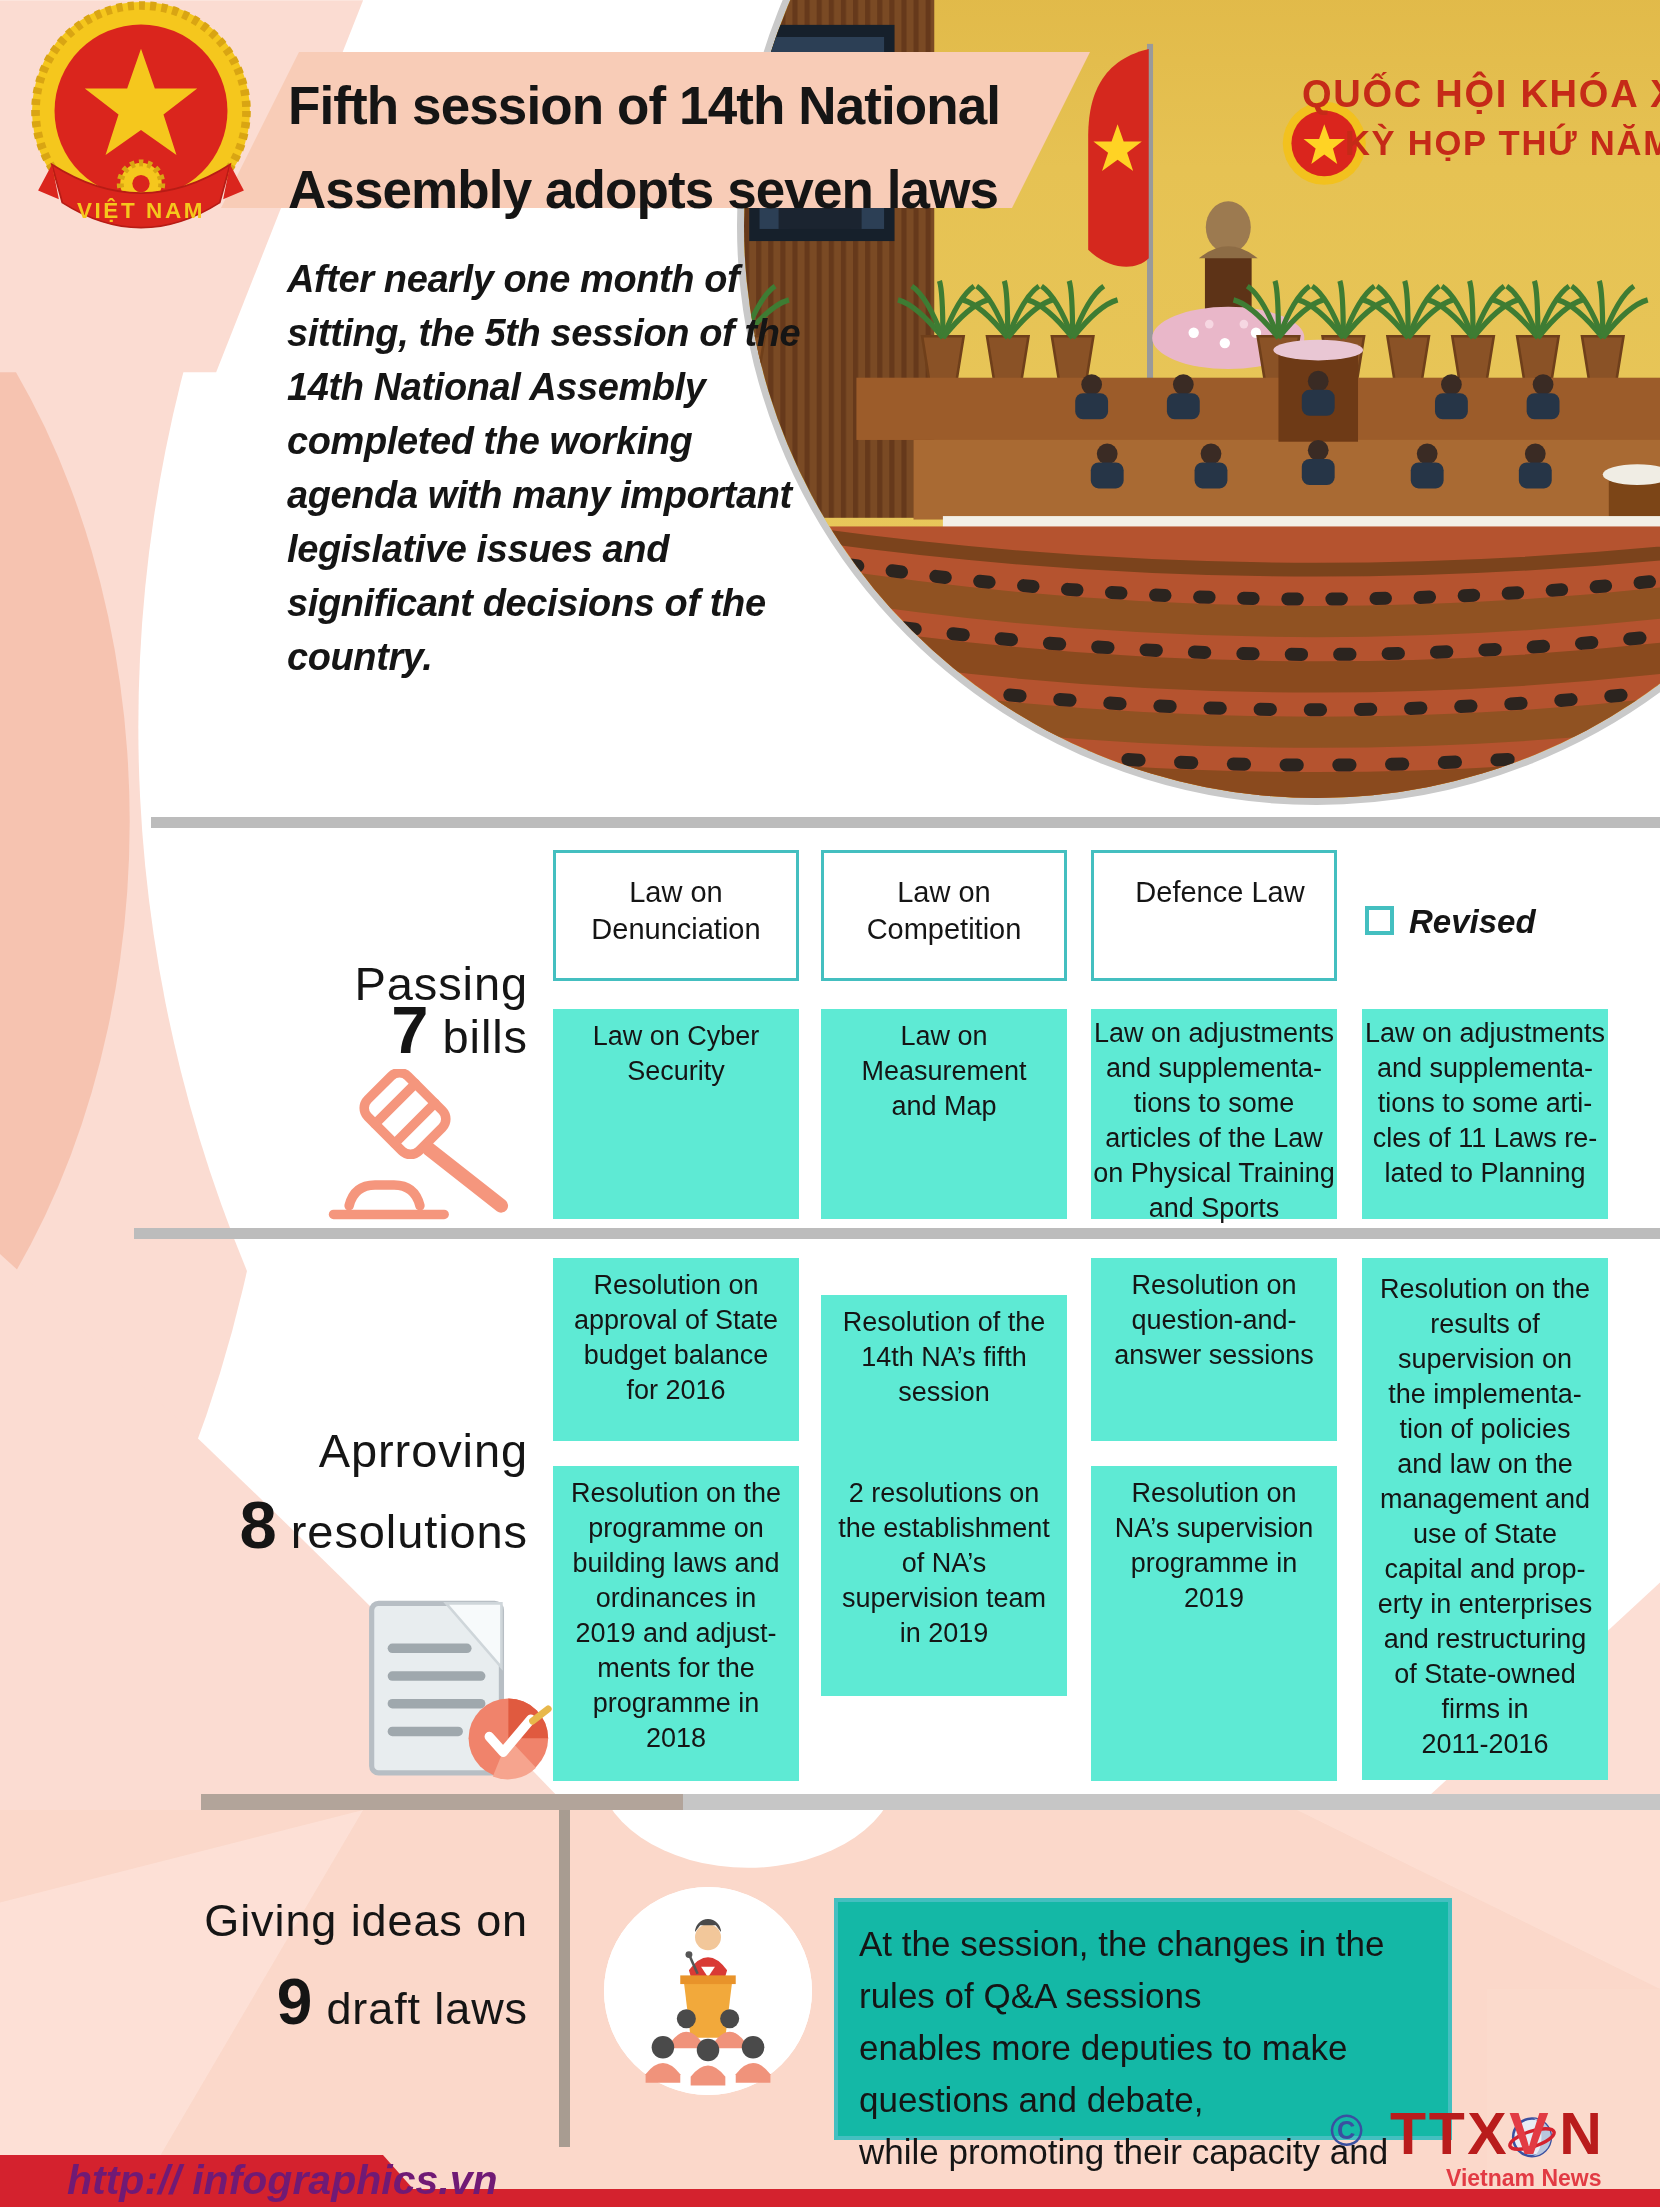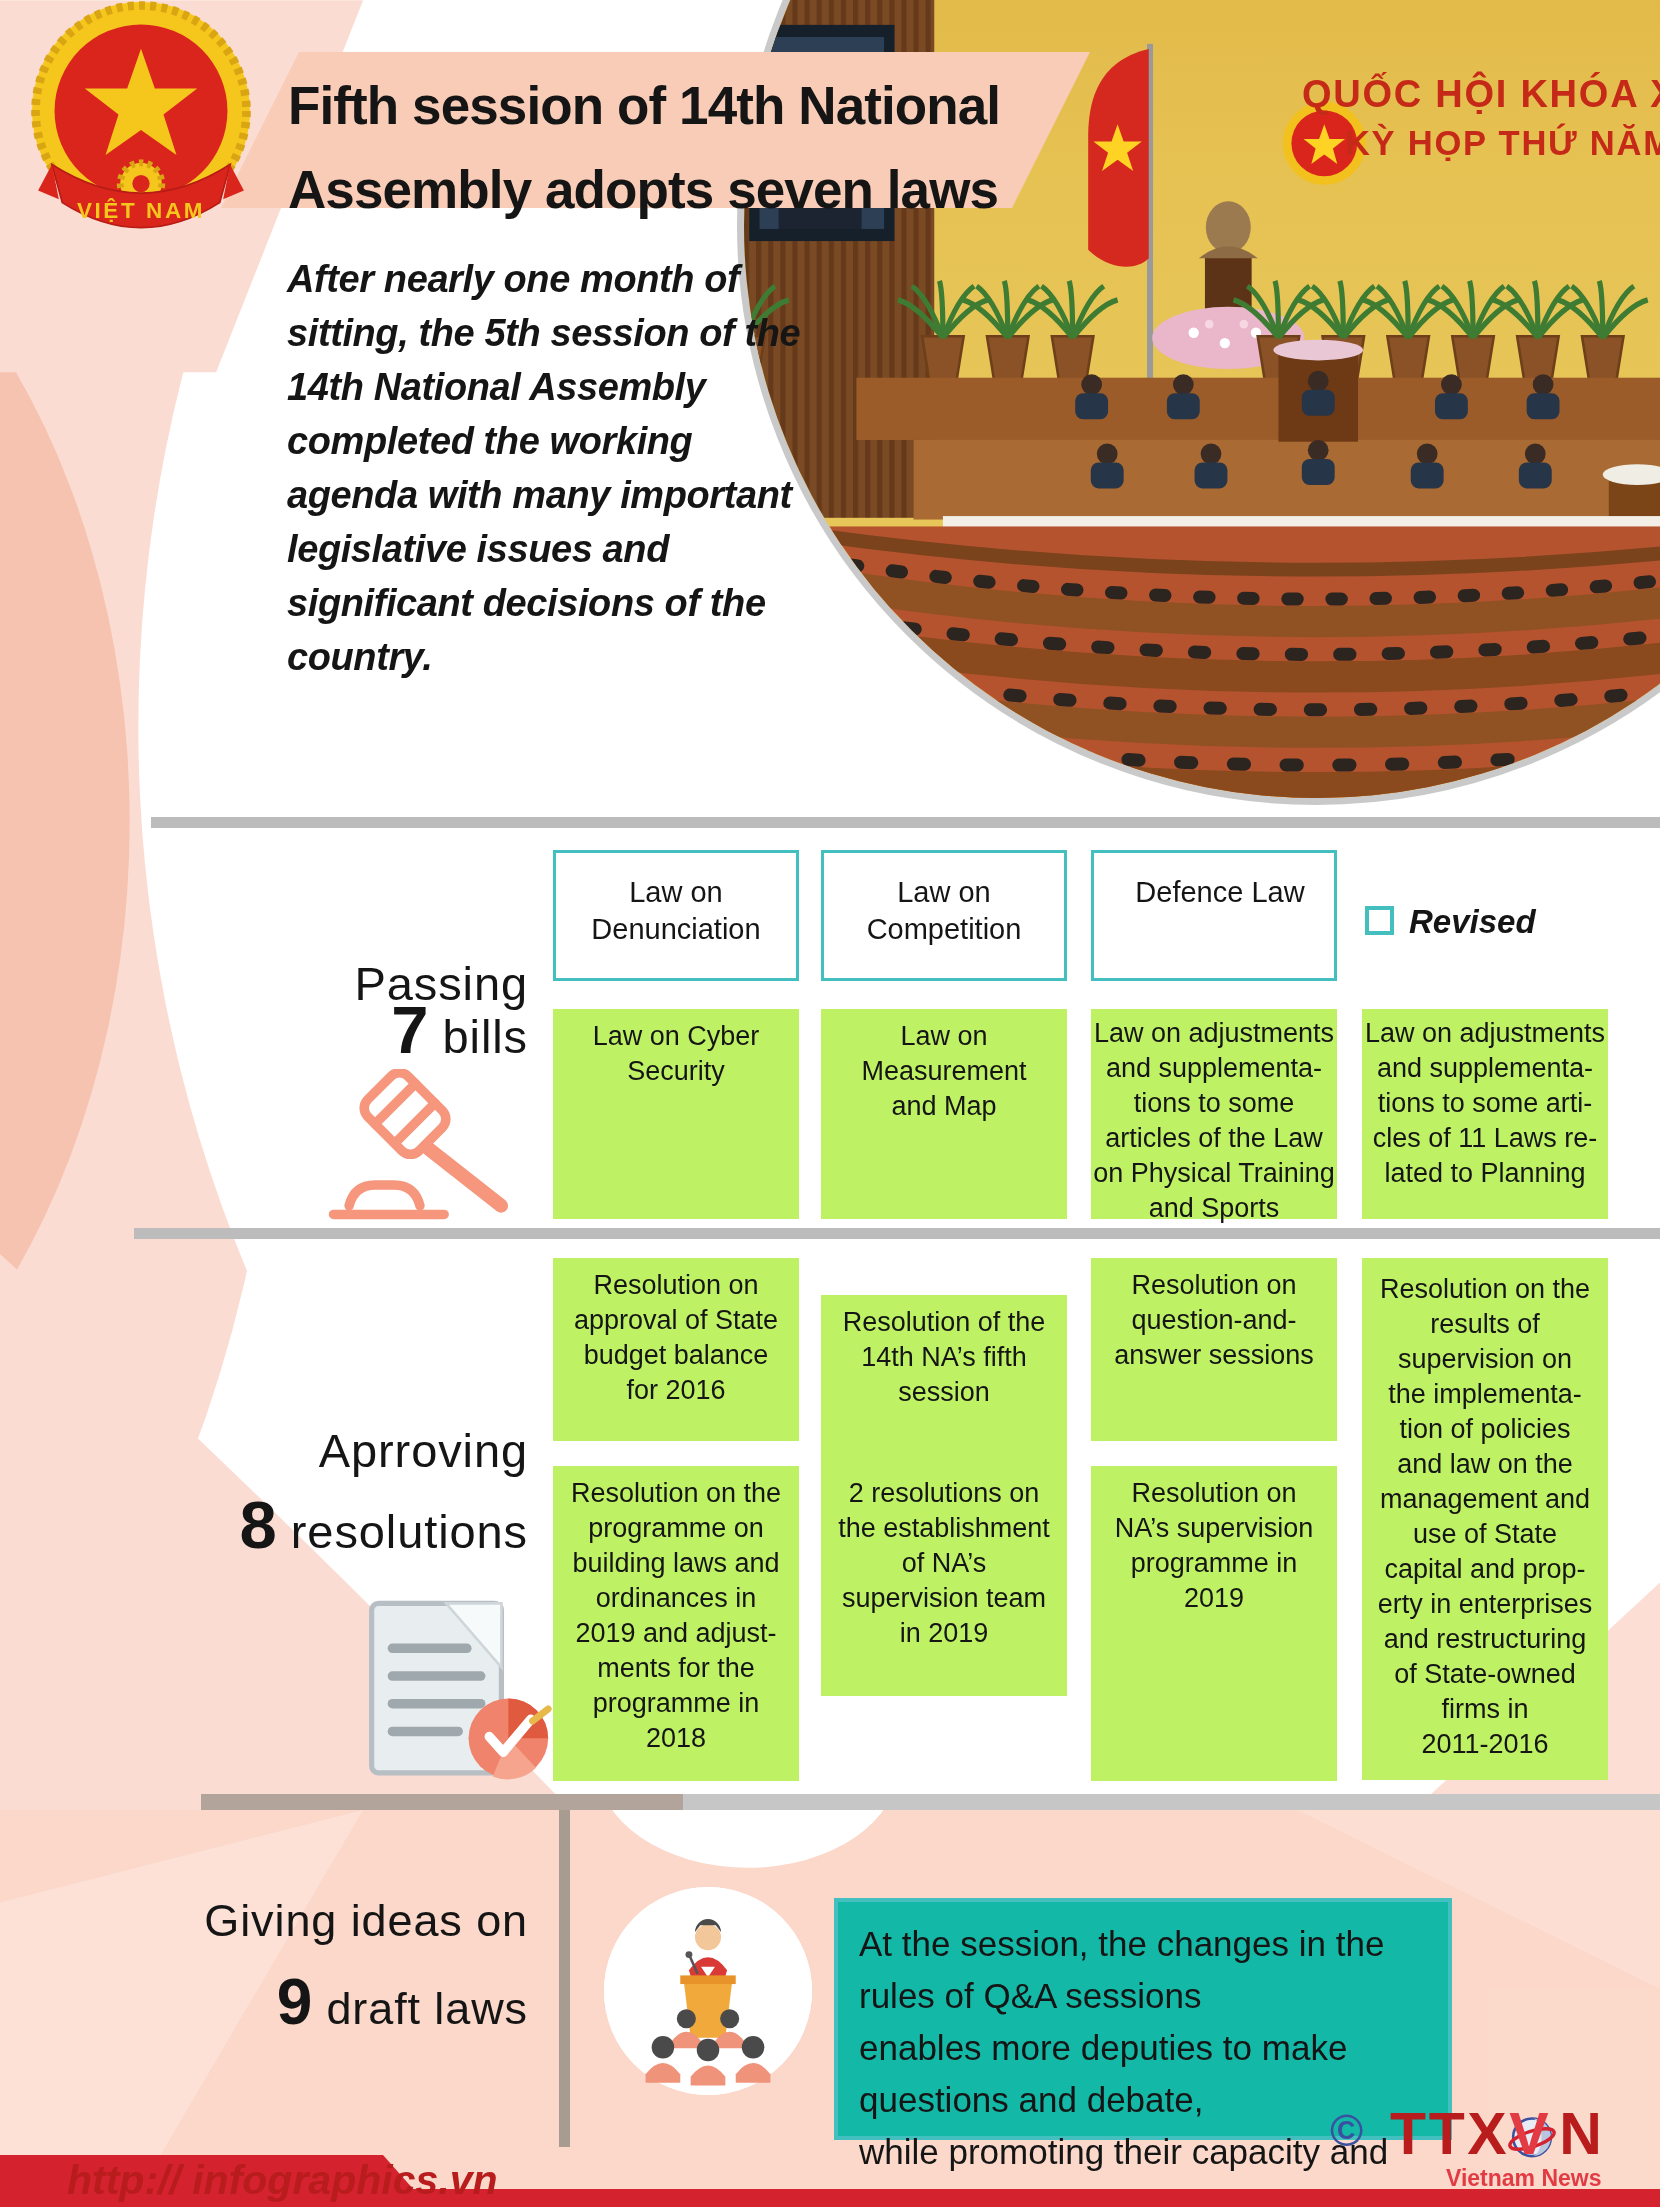--- a/index.html
+++ b/index.html
@@ -20,32 +20,32 @@
   .divider{background:#bcbcbc;height:11.2px;}
   
   .verb{width:372px;text-align:right;font-size:47px;letter-spacing:0.9px;}
   .count-row{width:372px;display:flex;justify-content:flex-end;align-items:baseline;gap:14px;}
   .count{font-size:67px;font-weight:bold;}
   .noun{font-size:47px;letter-spacing:0.9px;}
   
   .bx{box-sizing:border-box;width:246px;text-align:center;}
   .tealbox{border:3.5px solid #44bfc0;background:#ffffff;height:131px;font-size:29px;
            line-height:37px;padding-top:21px;}
-  .sbox{background:#bef264;font-size:27px;line-height:35px;padding-top:10.4px;}
+  .sbox{background:#5eead4;font-size:27px;line-height:35px;padding-top:10.4px;}
   .legend-sq{width:21px;height:21px;border:4.3px solid #44bfc0;background:#fff;}
   .legend-tx{font-size:33px;font-style:italic;font-weight:bold;}
   
   .notebox{left:834px;top:1868px;width:618px;height:242px;border:4.3px solid #44bfc0;
            background:#14b8a6;box-sizing:border-box;font-size:35px;line-height:52px;
            padding:15.6px 8.6px 0 21px;margin-top:30px;}
   .vline{left:559px;top:1810px;width:11.2px;height:337px;background:#a89c91;}
   .speaker-circle{left:604px;top:1887px;width:208px;height:208px;border-radius:50%;background:#fff;}
   .source{left:66px;top:2115px;font-size:36px;font-style:italic;}
   .source b{font-weight:bold;margin-right:15.6px;}
-  .url{left:67px;top:2157px;font-size:41px;font-weight:bold;font-style:italic;color:#b91c1c;z-index:6;}
+  .url{left:67px;top:2157px;font-size:41px;font-weight:bold;font-style:italic;color:#701a75;z-index:6;}
   .banner1{left:0;top:2155px;width:432px;height:53px;background:#d4222e;
            clip-path:polygon(0 0,383px 0,430px 53px,0 53px);z-index:5;}
   .banner2{left:0;top:2189px;width:1660px;height:19px;background:#d4222e;z-index:5;}
   .copy{left:1330px;top:2105px;font-size:45px;color:#3a50a0;font-weight:bold;}
   .ttx{left:1382px;top:2100px;font-size:59px;font-weight:800;letter-spacing:2.6px;z-index:3;}
   .ttx .b{color:#b91c1c;margin-left:8px;} .ttx .r{color:#e23b44;}
   .agency{left:1446px;top:2165px;font-size:23px;font-weight:bold;color:#e23b44;}
 </style>
 </head>
 <body>

